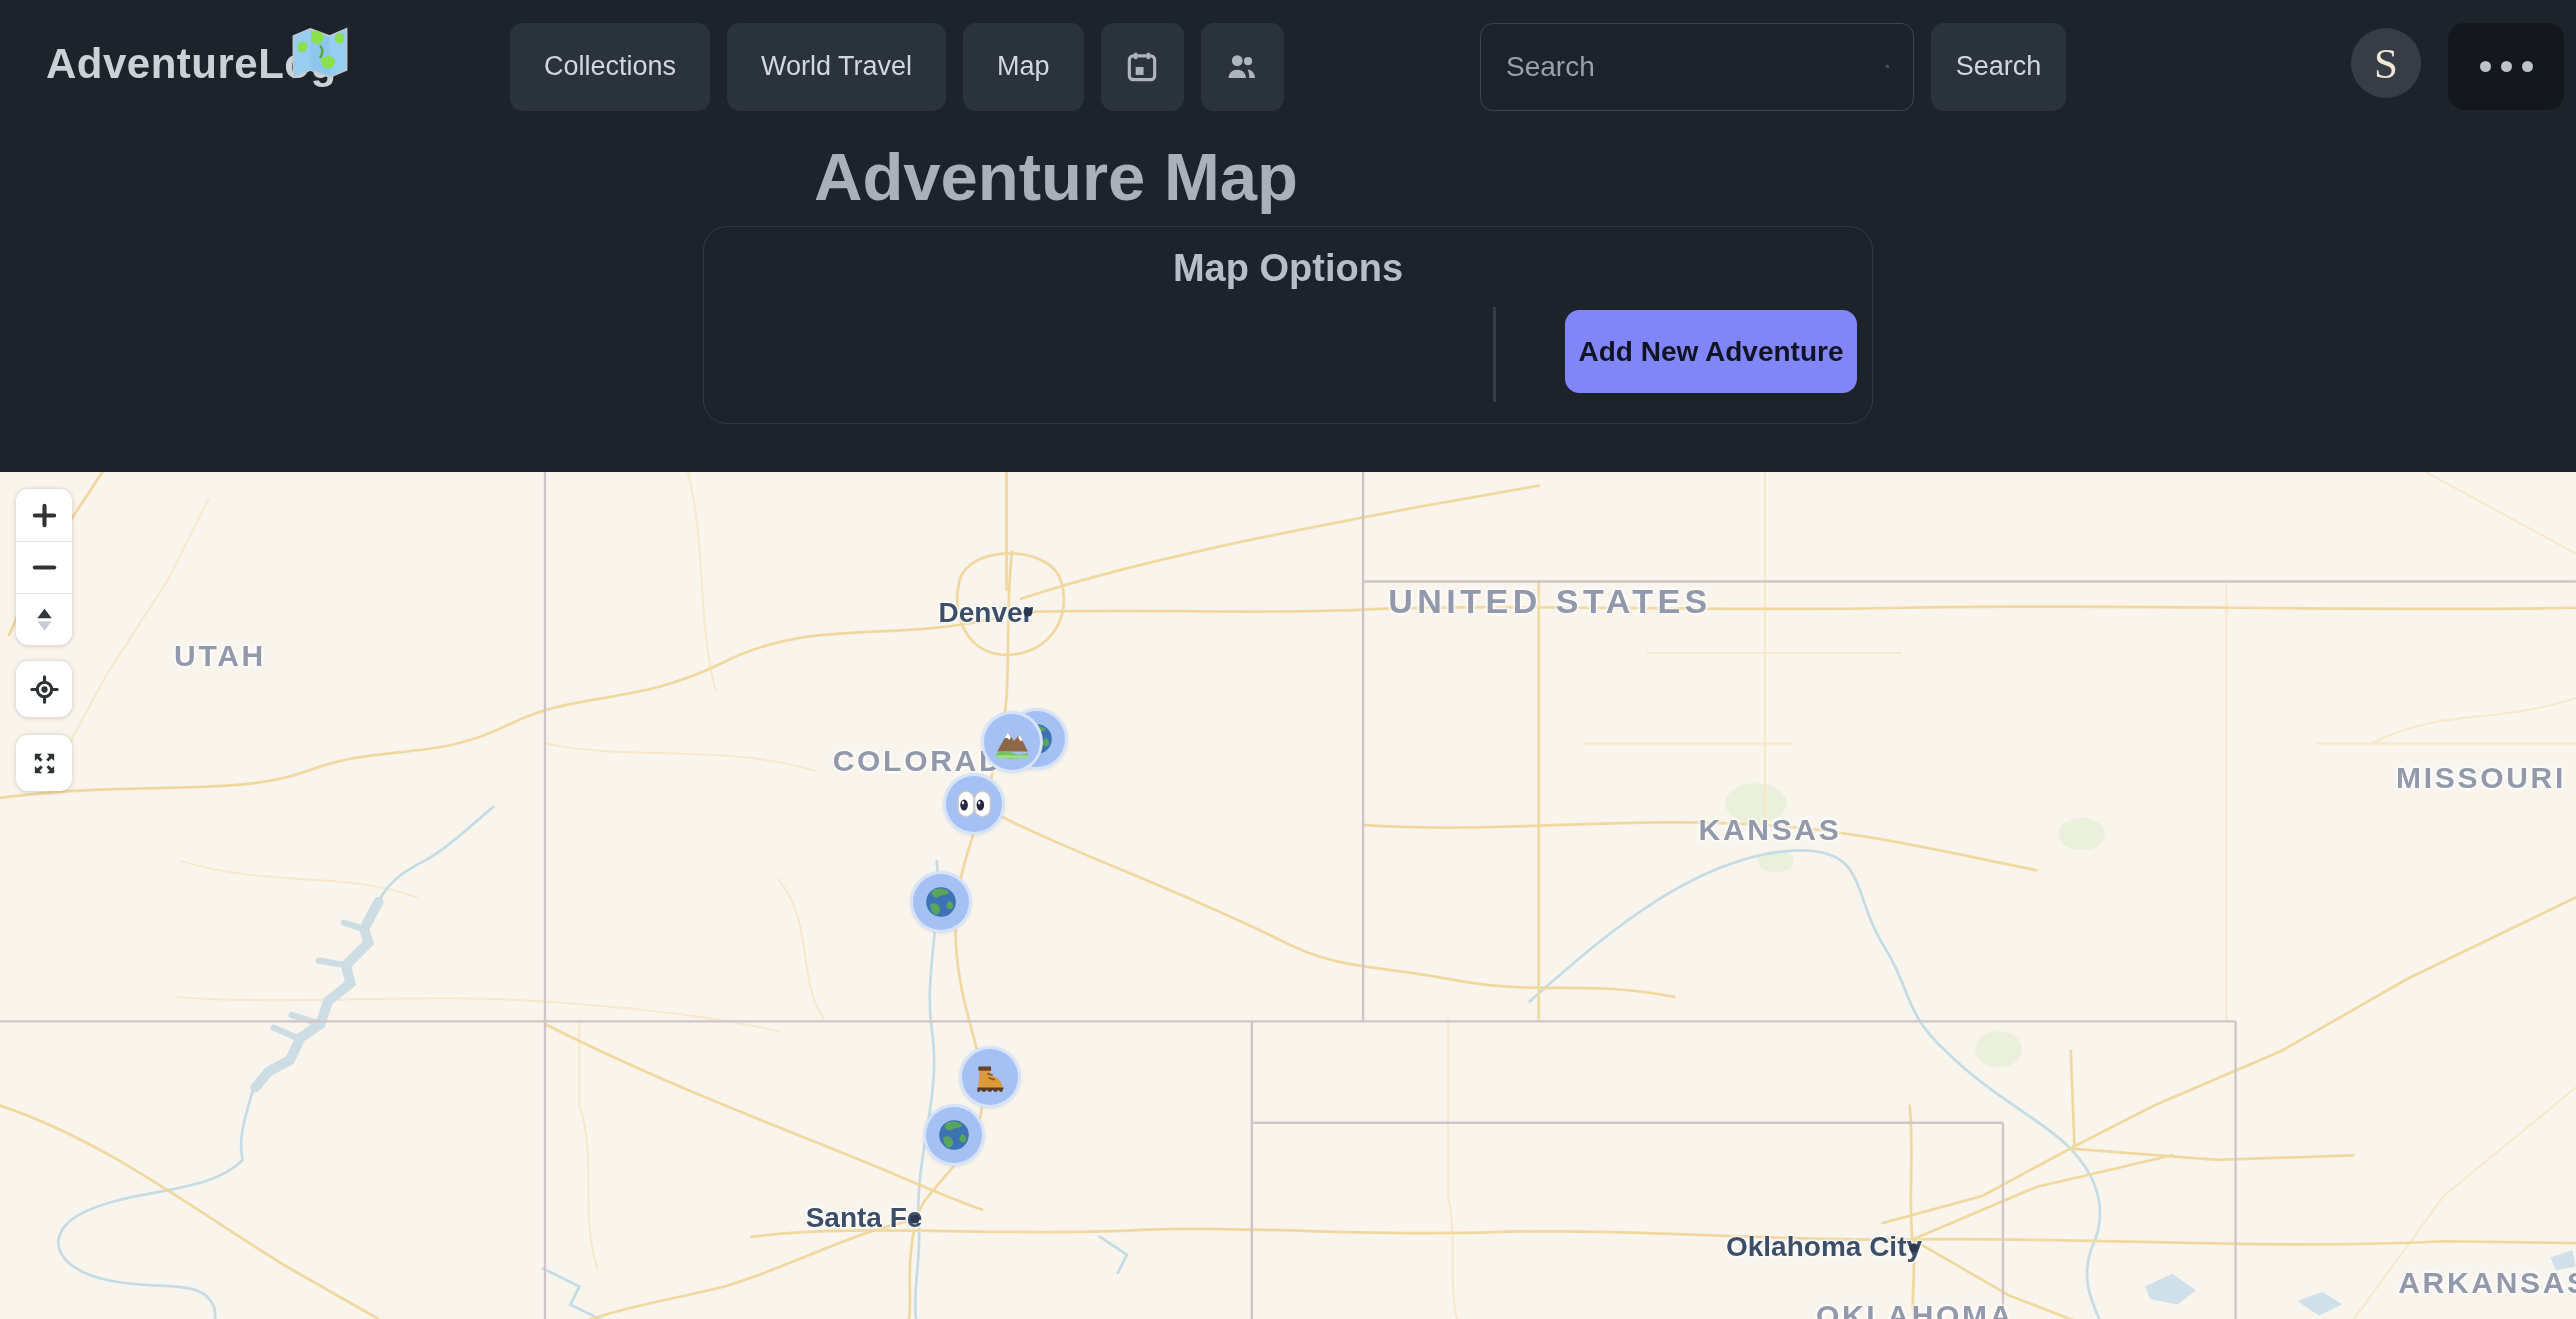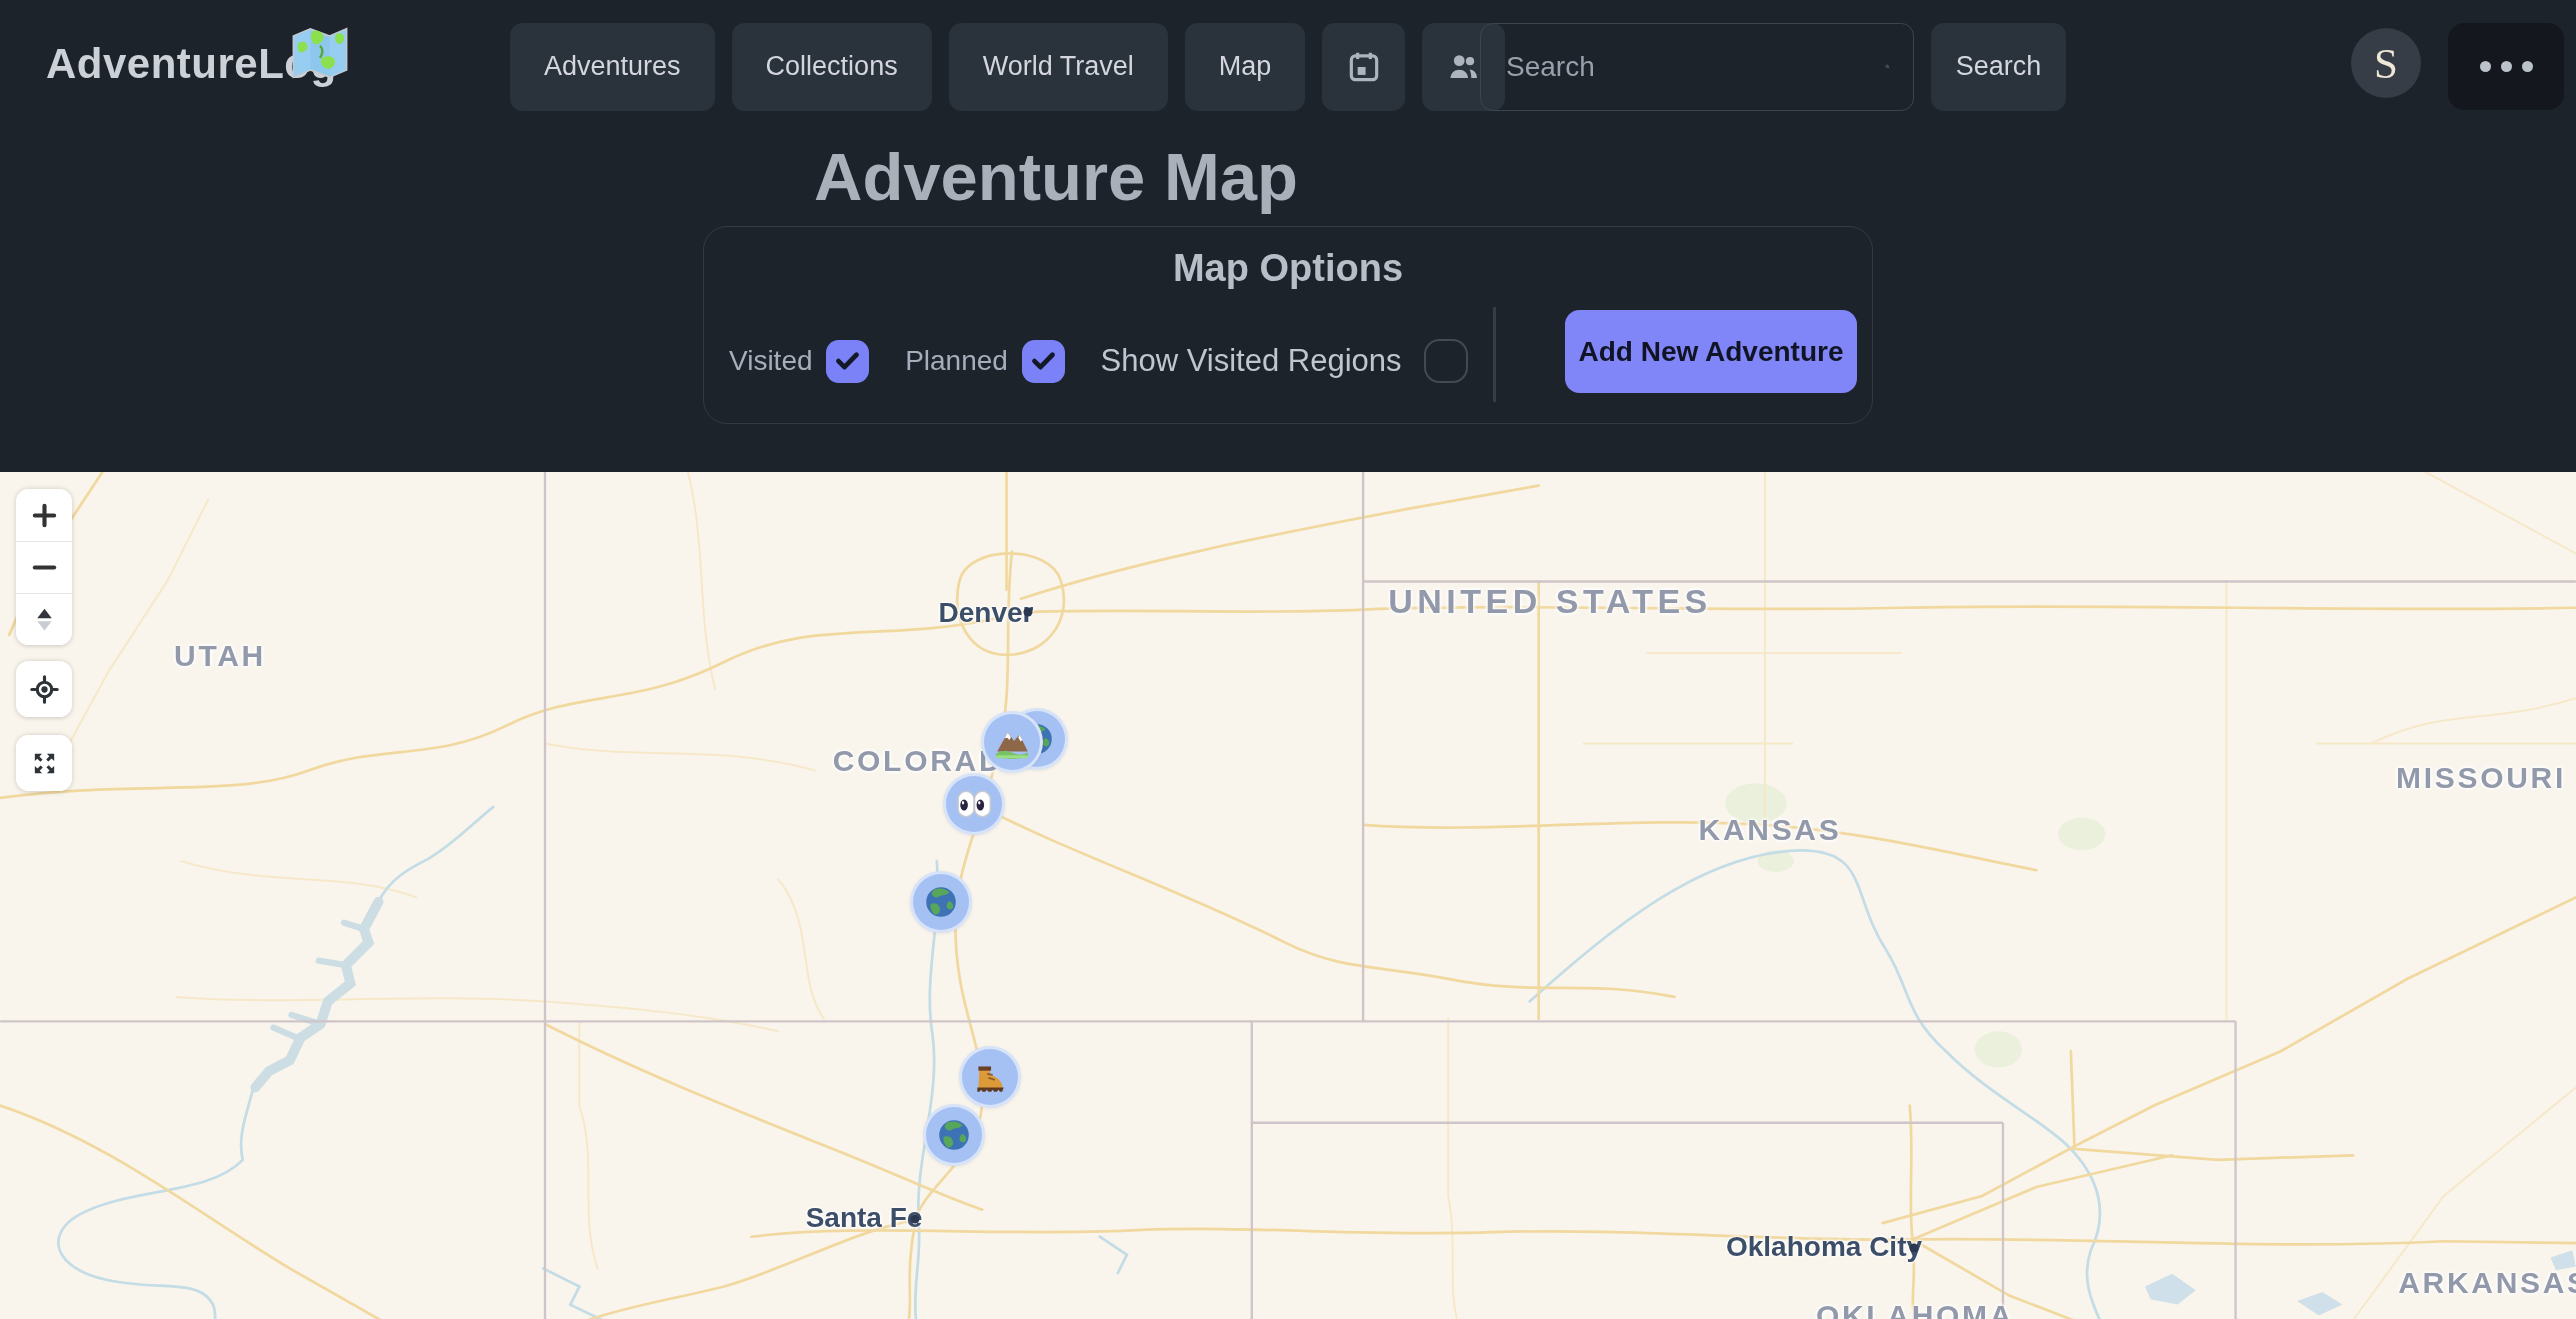--- a/index.html
+++ b/index.html
@@ -89,21 +89,20 @@
     <path d="M1 5 L8 2 L16 5 L23 2 V19 L16 22 L8 19 L1 22 Z" fill="#8ec7ee" stroke="#c9c9c9" stroke-width="0.7"></path>
     <path d="M1 5 L8 2 V19 L1 22 Z M16 5 L23 2 V19 L16 22 Z" fill="#9bd0f2" opacity="0.6"></path>
     <path d="M3 8 C6 6 8 9 6 11 C4 13 2 11 3 8 Z" fill="#8ce04e"></path>
     <path d="M9 3 C13 2 15 6 12 8 C9 10 7 5 9 3 Z" fill="#8ce04e"></path>
     <path d="M13 14 C17 12 20 15 17 18 C14 20 11 16 13 14 Z" fill="#8ce04e"></path>
     <path d="M19 4 C22 3 23 6 21 8 C19 9 17 6 19 4 Z" fill="#8ce04e"></path>
     <path d="M12 9 q2 2 0 5" stroke="#5aa636" stroke-width="1" fill="none"></path>
   </svg>
 
   <nav class="nav-links">
-    <button class="nav-btn">Adventures</button>
     <button class="nav-btn">Collections</button>
     <button class="nav-btn">World Travel</button>
     <button class="nav-btn">Map</button>
     <button class="nav-btn icon-only">
       <svg viewBox="0 0 24 24" fill="none" stroke="#aeb4bd" stroke-width="2">
         <rect x="4" y="5" width="16" height="15" rx="2.5"></rect>
         <line x1="8" y1="3" x2="8" y2="7"></line>
           <line x1="16" y1="3" x2="16" y2="7"></line>
         <rect x="8" y="12" width="5" height="5" fill="#aeb4bd" stroke="none"></rect>
       </svg>
@@ -132,38 +131,20 @@
     <i></i>
       <i></i>
       <i></i>
   </button>
 </header>
 
 <h1 class="page-title">Adventure Map</h1>
 
 <section class="options-card">
   <div class="options-title">Map Options</div>
-  <div class="options-row">
-    <span class="opt-label">Visited</span>
-    <span class="checkbox">
-      <svg viewBox="0 0 24 24" fill="none" stroke="#141927" stroke-width="4.2" stroke-linecap="round" stroke-linejoin="round">
-          <path d="M20 6L9.3 17 4 11.6"></path>
-        </svg>
-    </span>
-    <span class="opt-gap"></span>
-    <span class="opt-label">Planned</span>
-    <span class="checkbox">
-      <svg viewBox="0 0 24 24" fill="none" stroke="#141927" stroke-width="4.2" stroke-linecap="round" stroke-linejoin="round">
-          <path d="M20 6L9.3 17 4 11.6"></path>
-        </svg>
-    </span>
-    <span class="opt-gap"></span>
-    <span class="regions-label">Show Visited Regions</span>
-    <span class="toggle-empty"></span>
-  </div>
   <div class="v-divider"></div>
   <button class="add-btn">Add New Adventure</button>
 </section>
 
 <div class="map" id="map">
   <svg class="base" width="2576" height="848" viewBox="0 0 2846 937">
 
     <g fill="#eaf0db">
       <ellipse cx="1940" cy="366" rx="34" ry="22"></ellipse>
       <ellipse cx="2300" cy="400" rx="26" ry="18"></ellipse>

